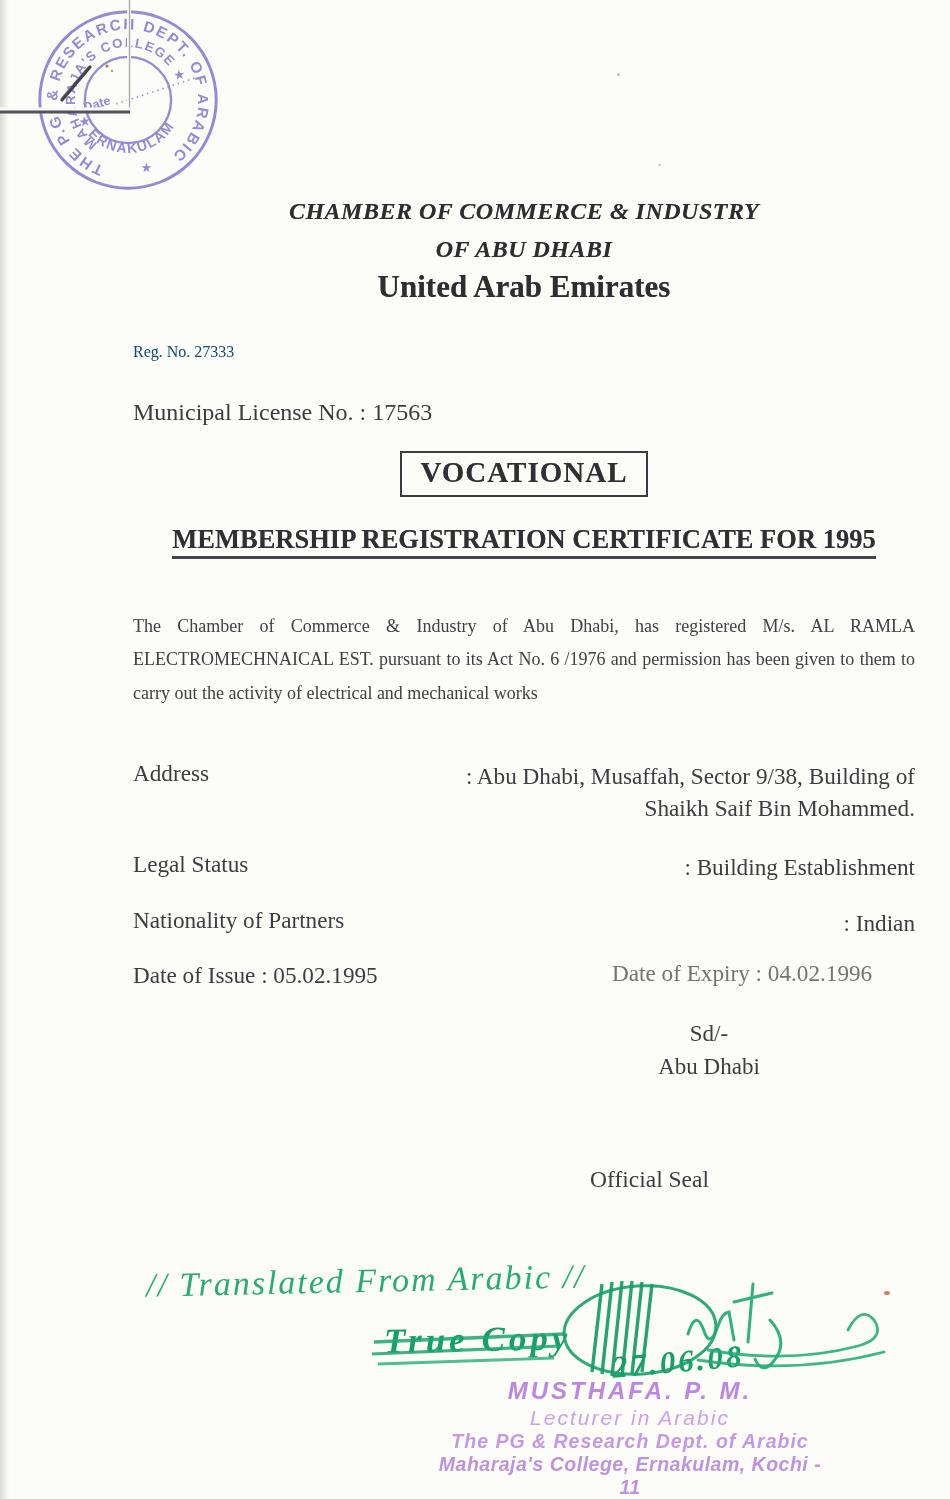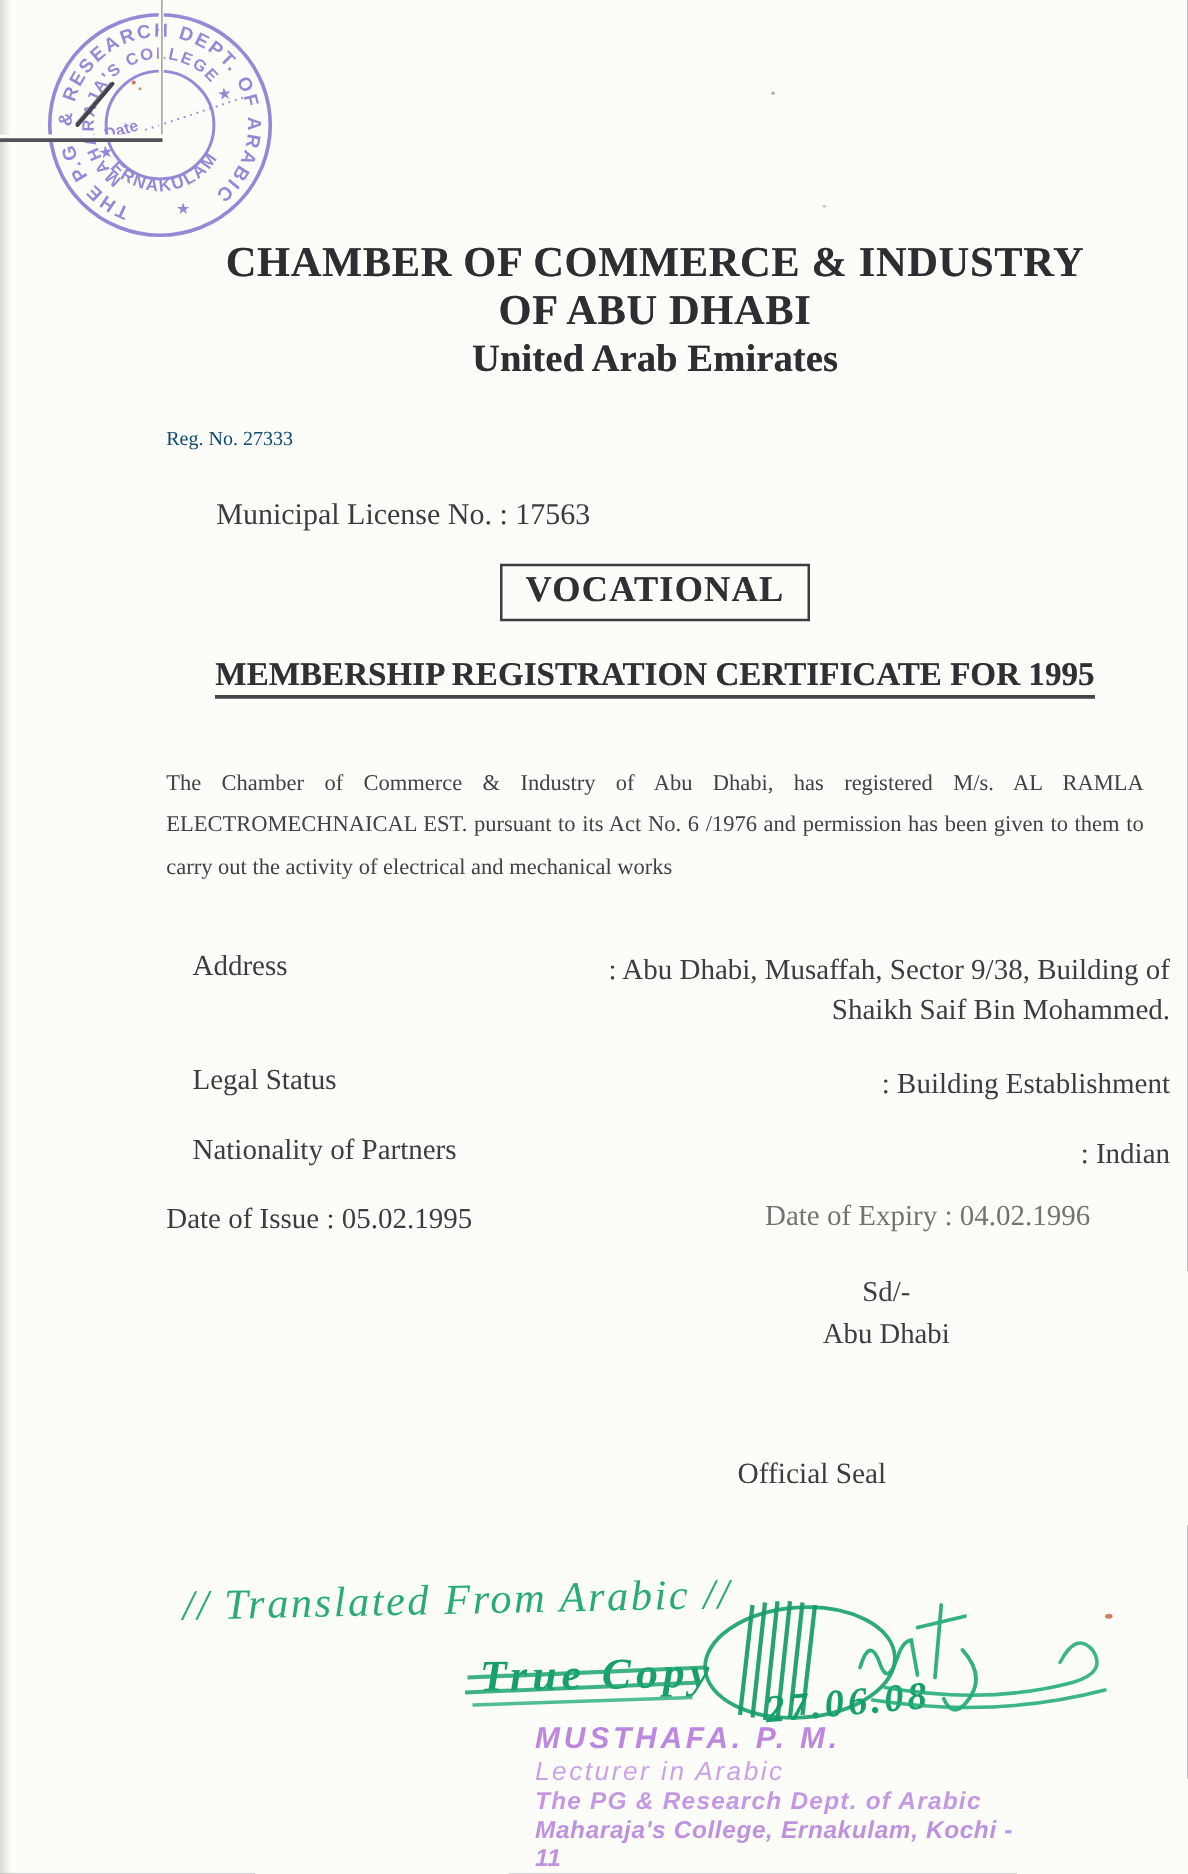--- a/index.html
+++ b/index.html
@@ -15,45 +15,45 @@
   .page::before{
     content:"";position:absolute;left:0;top:0;width:9px;height:100%;
     background:linear-gradient(to right,rgba(140,140,132,.30),rgba(140,140,132,0));
     pointer-events:none;
   }
   .content{position:absolute;left:133px;top:0;width:782px;height:100%;}
 
   
   .title-block{position:absolute;left:0;top:192px;width:100%;text-align:center;
     font-weight:bold;color:#2d2d32;text-shadow:0 0 .5px rgba(45,45,50,.55);}
-  .title-line1,.title-line2{font-size:34px;line-height:38px;letter-spacing:.5px;}
+  .title-line1,.title-line2{font-size:24px;line-height:38px;letter-spacing:.5px;font-style:italic;}
   .title-line3{font-size:31px;line-height:38px;}
 
   
   .reg-no{position:absolute;left:0;top:343px;font-size:16px;color:#0c4a6e;}
-  .mun-lic{position:absolute;left:0;top:399px;font-size:24px;color:#3c3c40;margin-left:40px;}
+  .mun-lic{position:absolute;left:0;top:399px;font-size:24px;color:#3c3c40;}
 
   
   .voc-wrap{position:absolute;left:0;top:451px;width:100%;text-align:center;}
   .voc-box{display:inline-block;border:2.5px solid #3c3c42;padding:3px 18px 6px 18px;
     font-size:29px;font-weight:bold;letter-spacing:1px;color:#2f2f34;
     text-shadow:0 0 .5px rgba(45,45,50,.5);}
 
   
   .cert-head-wrap{position:absolute;left:0;top:524px;width:100%;text-align:center;}
   .cert-head{display:inline-block;font-size:26.5px;font-weight:bold;color:#2f2f34;
     border-bottom:3.5px solid #44444a;padding-bottom:1px;
     text-shadow:0 0 .5px rgba(45,45,50,.5);}
 
   
   .body-par{position:absolute;left:0;top:610px;width:782px;font-size:18px;
     line-height:33.4px;text-align:justify;color:#404046;}
 
   
-  .field-row{position:absolute;left:0;width:782px;display:flex;font-size:23.2px;color:#3c3c42;margin-left:21px;}
+  .field-row{position:absolute;left:0;width:782px;display:flex;font-size:23.2px;color:#3c3c42;}
   .field-label{width:277px;flex:none;}
   .field-value{flex:1;line-height:32px;text-align:right;}
   .row-address{top:760px;}
   .row-legal{top:851px;gap:23px;}
   .row-nat{top:907px;}
   .addr-line2{padding-left:14px;}
 
   
   .date-issue{position:absolute;left:0;top:962px;font-size:23.2px;color:#3c3c42;}
   .date-expiry{position:absolute;left:479px;top:960px;font-size:23.2px;color:#737373;}
@@ -70,21 +70,21 @@
   .hand{position:absolute;font-family:"Liberation Serif","DejaVu Serif",serif;
     font-style:italic;color:#1fa874;}
   .hand-line1{left:146px;top:1262px;font-size:34px;letter-spacing:2px;
     transform:rotate(-1.2deg);color:#29ab79;}
   .hand-line2{left:384px;top:1320px;font-size:35px;font-weight:bold;
     letter-spacing:4px;color:#189e68;transform:rotate(-1deg);}
   .hand-date{left:612px;top:1344px;font-size:31px;font-weight:bold;
     letter-spacing:3px;transform:rotate(-5deg);color:#18a06c;}
 
   
-  .pink-stamp{position:absolute;left:428px;top:1377px;width:404px;
+  .pink-stamp{position:absolute;left:428px;top:1377px;width:404px;text-align:center;
     font-family:"Liberation Sans","DejaVu Sans",sans-serif;font-style:italic;}
   .ps-name{font-size:24px;font-weight:bold;letter-spacing:3px;color:#bd87e0;line-height:28px;}
   .ps-title{font-size:21px;letter-spacing:2px;color:#cba2e8;line-height:25px;}
   .ps-dept{font-size:19.5px;font-weight:bold;letter-spacing:1px;color:#c598e4;line-height:23px;}
   .ps-college{font-size:19.5px;font-weight:bold;letter-spacing:.5px;color:#bf92de;line-height:23px;}
 
   
   .stamp-svg{position:absolute;left:30px;top:2px;width:196px;height:196px;}
   .fold-svg{position:absolute;left:0;top:0;width:270px;height:170px;}
   .sig-svg{position:absolute;left:548px;top:1272px;width:348px;height:125px;}

